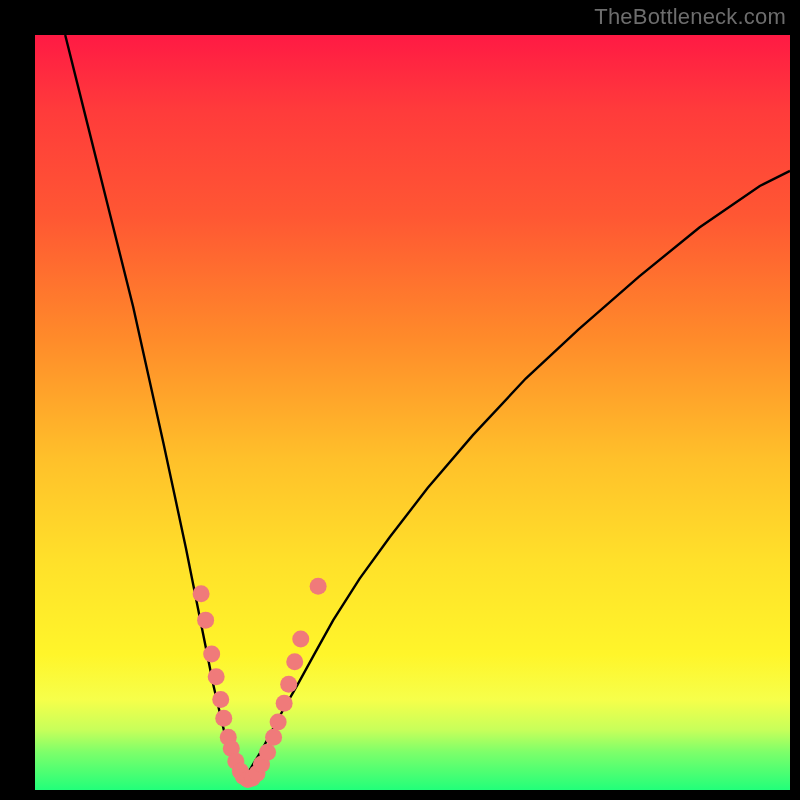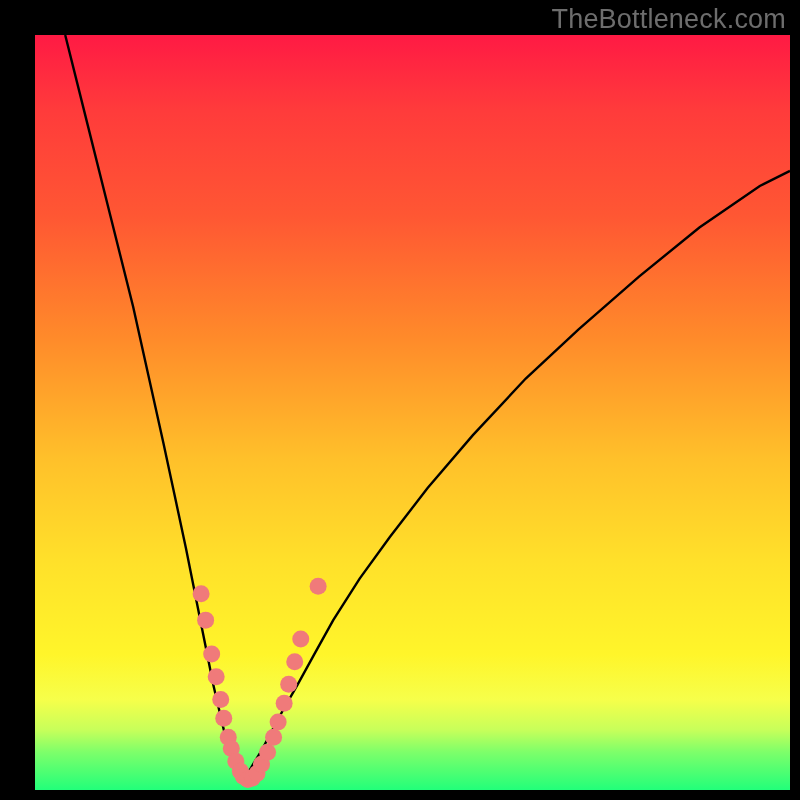--- a/index.html
+++ b/index.html
@@ -37,21 +37,21 @@
       #c8ff5a 92%,
       #7dff6a 95%,
       #22ff7a 100%
     );
   }
   .watermark {
     position: absolute;
     top: 4px;
     right: 14px;
     color: #6d6d6d;
-    font-size: 27px;
+    font-size: 22px;
     font-weight: 400;
     letter-spacing: 0.2px;
     z-index: 5;
   }
   svg.overlay {
     position: absolute;
     left: 0;
     top: 0;
     width: 755px;
     height: 755px;

